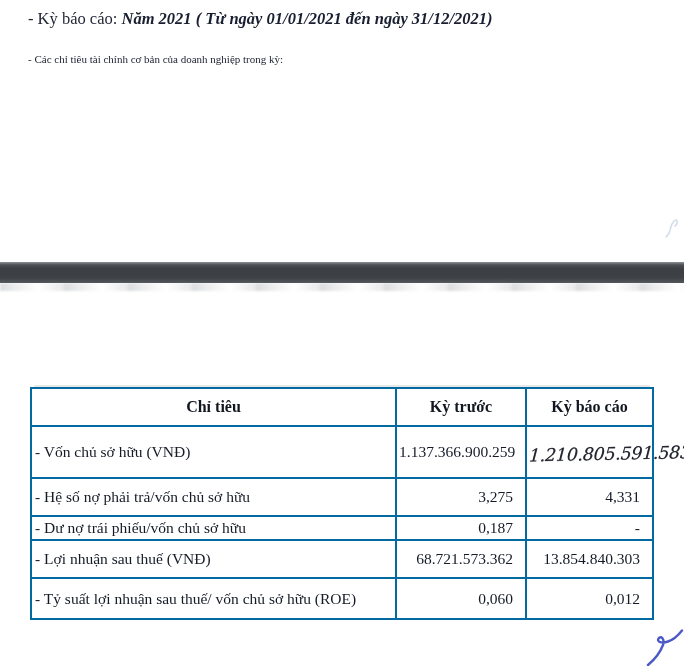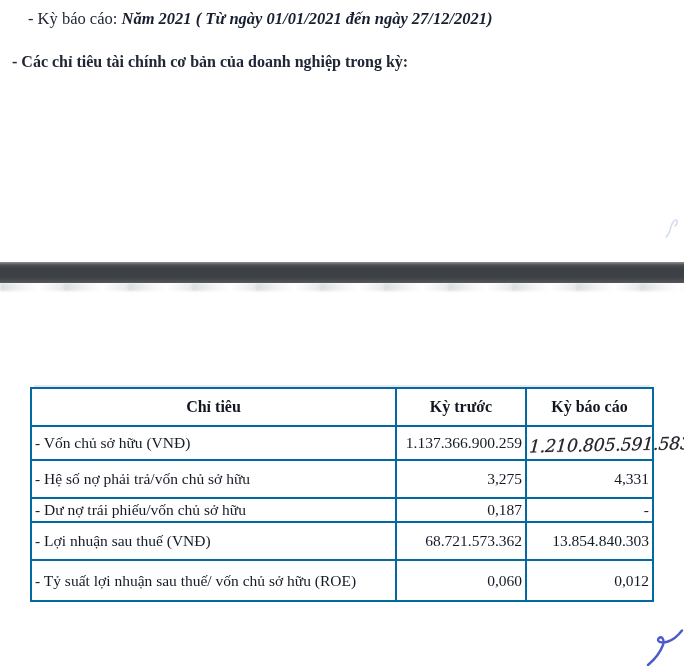--- a/index.html
+++ b/index.html
@@ -25,26 +25,25 @@
     color: #1e2433;
     white-space: nowrap;
   }
   .line1 .emph {
     font-weight: bold;
     font-style: italic;
     color: #181f30;
   }
   .line2 {
     position: absolute;
-    left: 12px;
+    left: 28px;
     top: 53px;
-    font-size: 16px;
+    font-size: 11px;
     color: #202636;
     white-space: nowrap;
-    font-weight: bold;
   }
 
   
   .scan-band {
     position: absolute;
     left: 0;
     top: 262px;
     width: 684px;
     height: 21px;
     background: linear-gradient(to bottom,
@@ -90,24 +89,24 @@
   }
   .fin-table td.label {
     font-size: 15.5px;
     text-align: left;
     padding: 2px 4px 2px 3px;
     line-height: 17.5px;
   }
   .fin-table td.num {
     font-size: 15.5px;
     text-align: right;
-    padding: 2px 3px 2px 2px;
+    padding: 2px 12px 2px 2px;
     white-space: nowrap;
   }
-  tr.r1 { height: 34px; margin-top: 12px; }
+  tr.r1 { height: 52px; margin-top: 12px; }
   tr.r2 { height: 38px; }
   tr.r3 { height: 22px; }
   tr.r4 { height: 38px; }
   tr.r5 { height: 41px; }
   tr.r6 { height: 34px; }
 
   
   .hand {
     display: inline-block;
     font-family: "DejaVu Serif", serif;
@@ -136,21 +135,21 @@
     width: 20px;
     height: 22px;
     opacity: 0.35;
   }
 </style>
 </head>
 <body>
 
 <div class="page">
 
-  <p class="line1"><span>- Kỳ báo cáo: </span><span class="emph">Năm 2021 ( Từ ngày 01/01/2021 đến ngày 27/12/2021)</span></p>
+  <p class="line1"><span>- Kỳ báo cáo: </span><span class="emph">Năm 2021 ( Từ ngày 01/01/2021 đến ngày 31/12/2021)</span></p>
 
   <p class="line2">- Các chỉ tiêu tài chính cơ bản của doanh nghiệp trong kỳ:</p>
 
   <div class="scan-band"></div>
   <div class="scan-smudge"></div>
 
   <svg class="pen-top" viewBox="0 0 20 22">
     <path d="M3 19 C 9 14, 6 8, 11 3 C 14 0, 16 5, 12 8" fill="none" stroke="#8aa0c8" stroke-width="1.6" stroke-linecap="round"></path>
   </svg>
 

